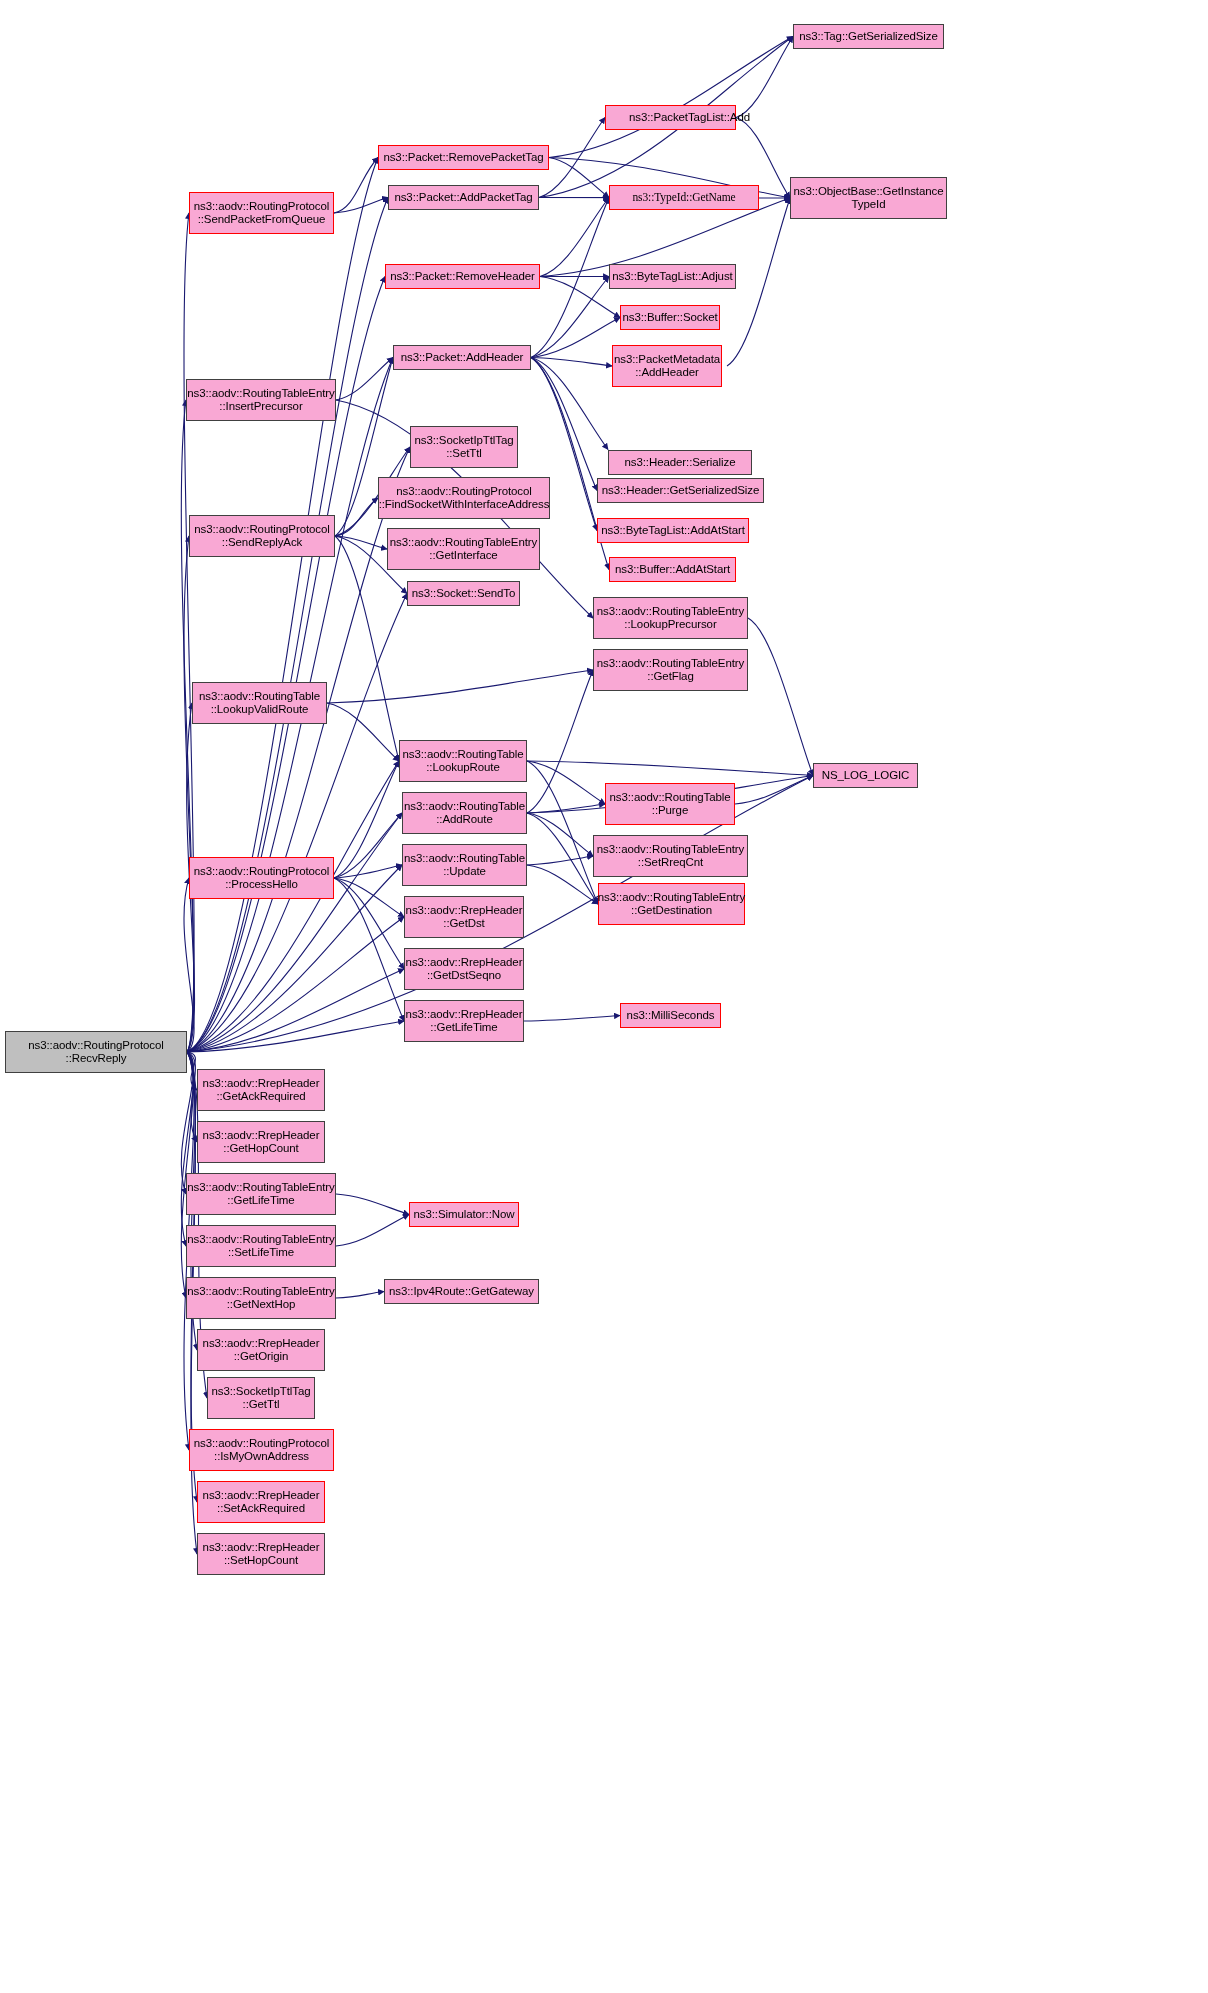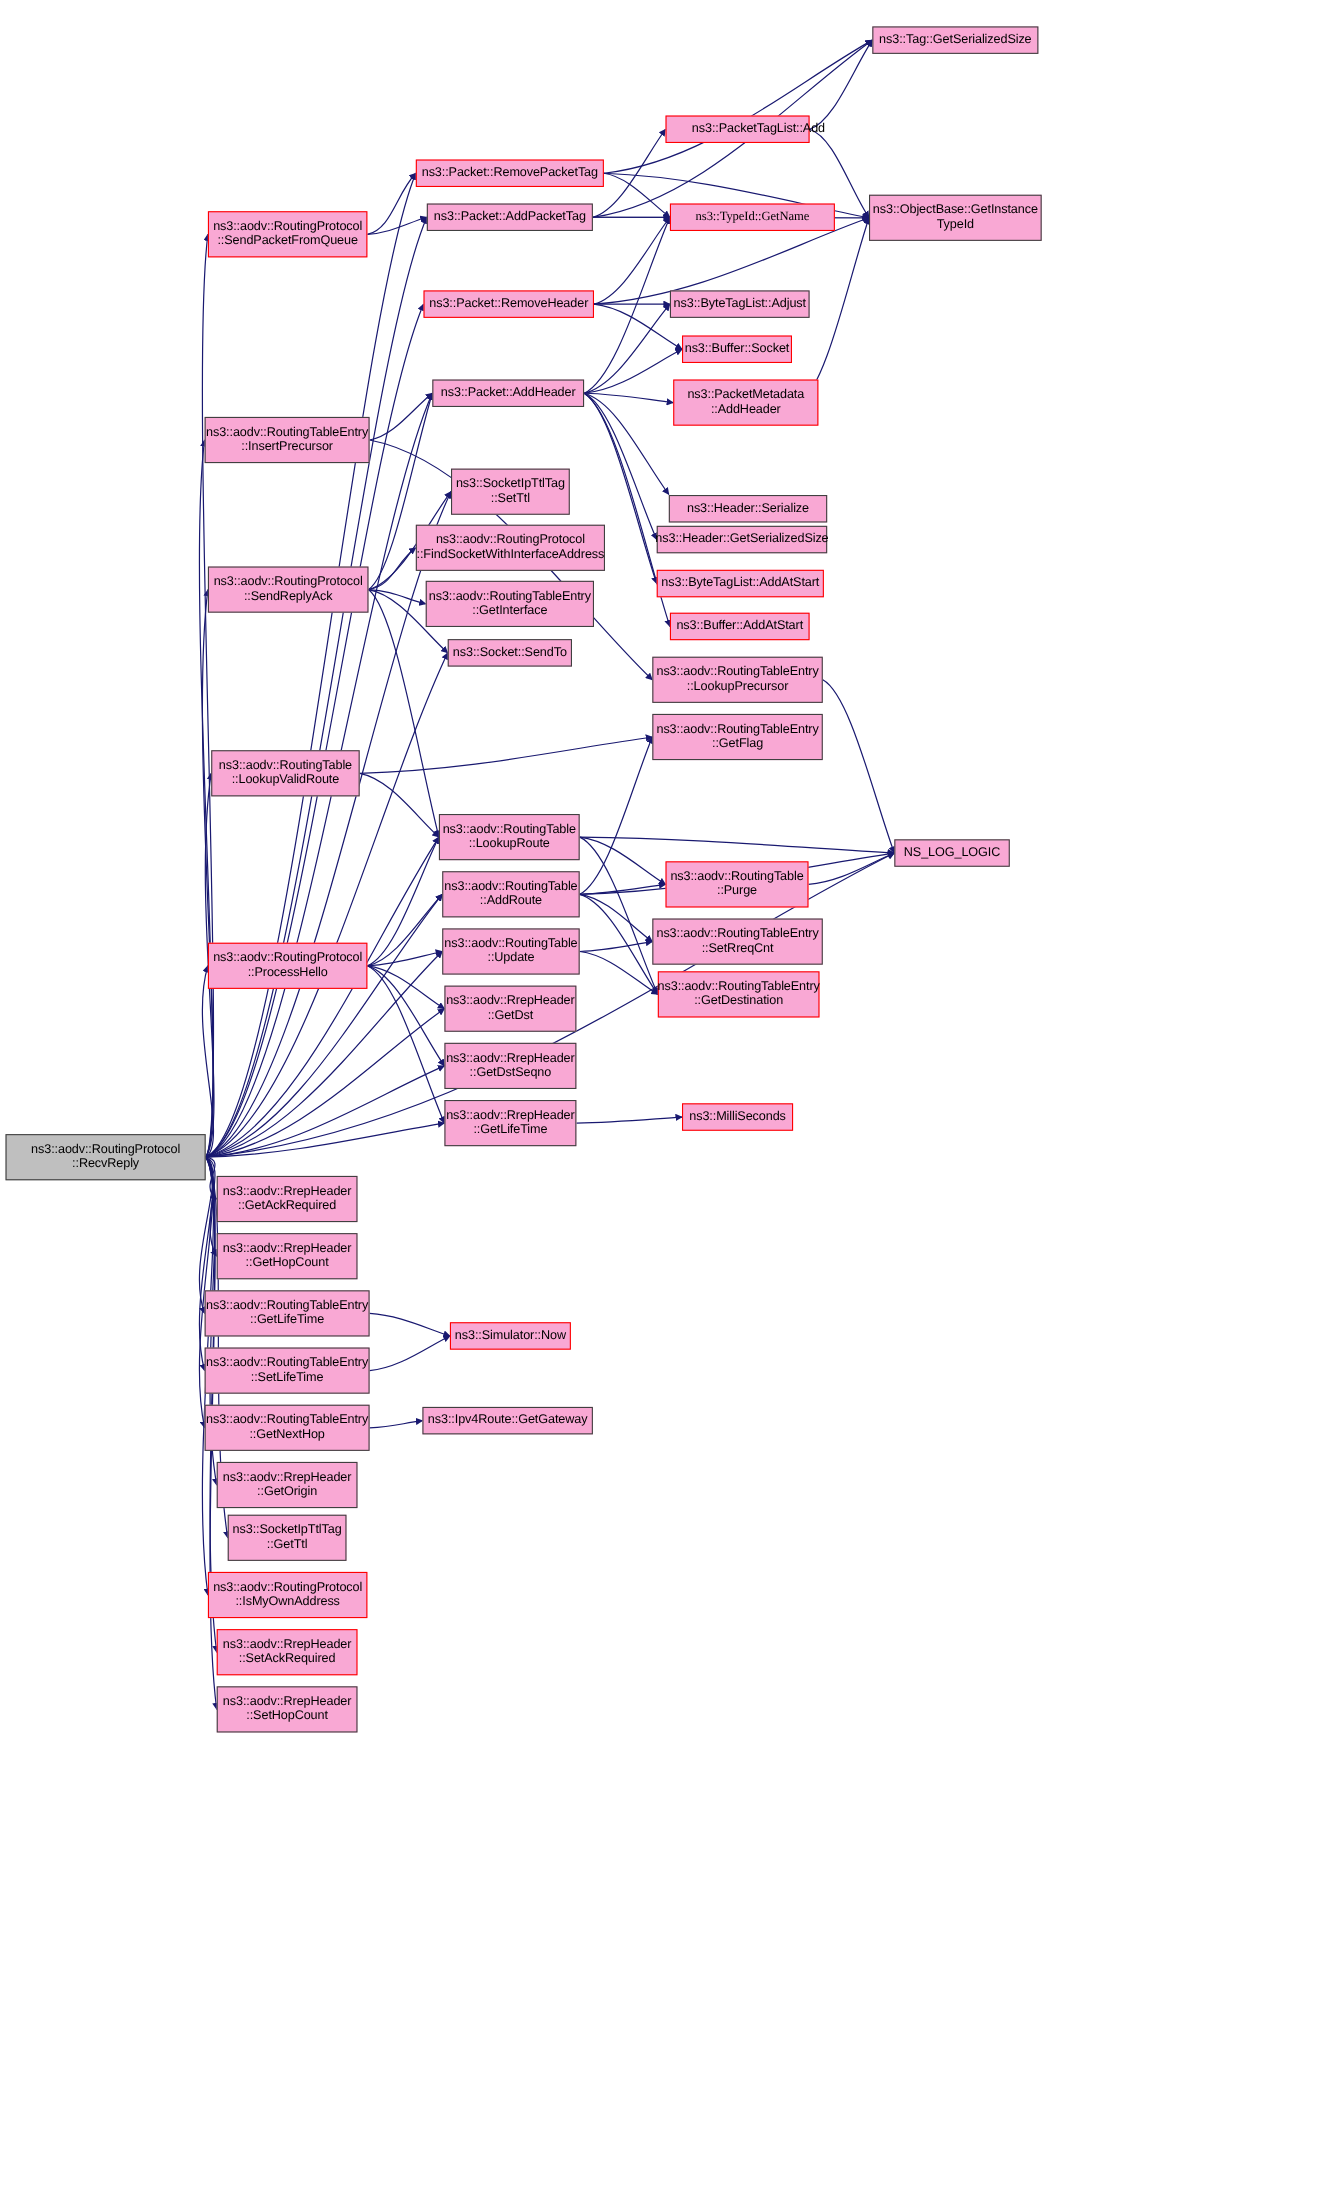--- a/index.html
+++ b/index.html
@@ -151,30 +151,30 @@
       <div class="node" style="left: 790px; top: 177px; width: 157px; height: 42px;">ns3::ObjectBase::GetInstance
 TypeId</div>
       <div class="node" style="left: 388px; top: 185px; width: 151px; height: 25px;">ns3::Packet::AddPacketTag</div>
       <div class="node red" style="left: 609px; top: 185px; width: 150px; height: 25px; font-family: Liberation Serif, serif;">ns3::TypeId::GetName</div>
       <div class="node red" style="left: 189px; top: 192px; width: 145px; height: 42px;">ns3::aodv::RoutingProtocol
 ::SendPacketFromQueue</div>
       <div class="node red" style="left: 385px; top: 264px; width: 155px; height: 25px;">ns3::Packet::RemoveHeader</div>
       <div class="node" style="left: 609px; top: 264px; width: 127px; height: 25px;">ns3::ByteTagList::Adjust</div>
       <div class="node red" style="left: 620px; top: 305px; width: 100px; height: 25px;">ns3::Buffer::Socket</div>
       <div class="node" style="left: 393px; top: 345px; width: 138px; height: 25px;">ns3::Packet::AddHeader</div>
-      <div class="node red" style="left: 612px; top: 345px; width: 132px; height: 42px;">ns3::PacketMetadata
+      <div class="node red" style="left: 612px; top: 345px; width: 110px; height: 42px;">ns3::PacketMetadata
 ::AddHeader</div>
       <div class="node" style="left: 186px; top: 379px; width: 150px; height: 42px;">ns3::aodv::RoutingTableEntry
 ::InsertPrecursor</div>
       <div class="node" style="left: 410px; top: 426px; width: 108px; height: 42px;">ns3::SocketIpTtlTag
 ::SetTtl</div>
       <div class="node" style="left: 608px; top: 450px; width: 144px; height: 25px;">ns3::Header::Serialize</div>
       <div class="node" style="left: 378px; top: 477px; width: 172px; height: 42px;">ns3::aodv::RoutingProtocol
 ::FindSocketWithInterfaceAddress</div>
-      <div class="node" style="left: 597px; top: 478px; width: 155px; height: 25px;">ns3::Header::GetSerializedSize</div>
+      <div class="node" style="left: 597px; top: 478px; width: 167px; height: 25px;">ns3::Header::GetSerializedSize</div>
       <div class="node" style="left: 189px; top: 515px; width: 146px; height: 42px;">ns3::aodv::RoutingProtocol
 ::SendReplyAck</div>
       <div class="node red" style="left: 597px; top: 518px; width: 152px; height: 25px;">ns3::ByteTagList::AddAtStart</div>
       <div class="node" style="left: 387px; top: 528px; width: 153px; height: 42px;">ns3::aodv::RoutingTableEntry
 ::GetInterface</div>
       <div class="node red" style="left: 609px; top: 557px; width: 127px; height: 25px;">ns3::Buffer::AddAtStart</div>
       <div class="node" style="left: 407px; top: 581px; width: 113px; height: 25px;">ns3::Socket::SendTo</div>
       <div class="node" style="left: 593px; top: 597px; width: 155px; height: 42px;">ns3::aodv::RoutingTableEntry
 ::LookupPrecursor</div>
       <div class="node" style="left: 593px; top: 649px; width: 155px; height: 42px;">ns3::aodv::RoutingTableEntry

